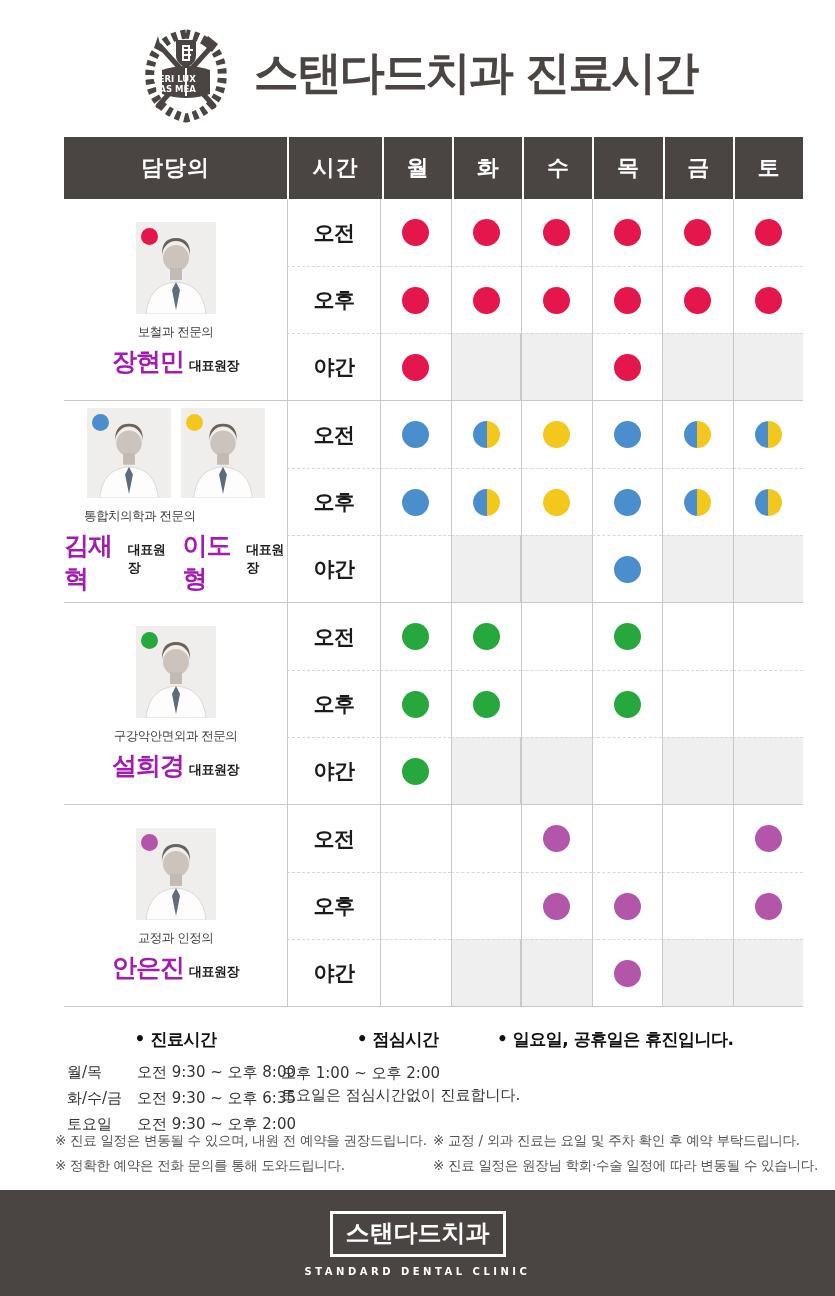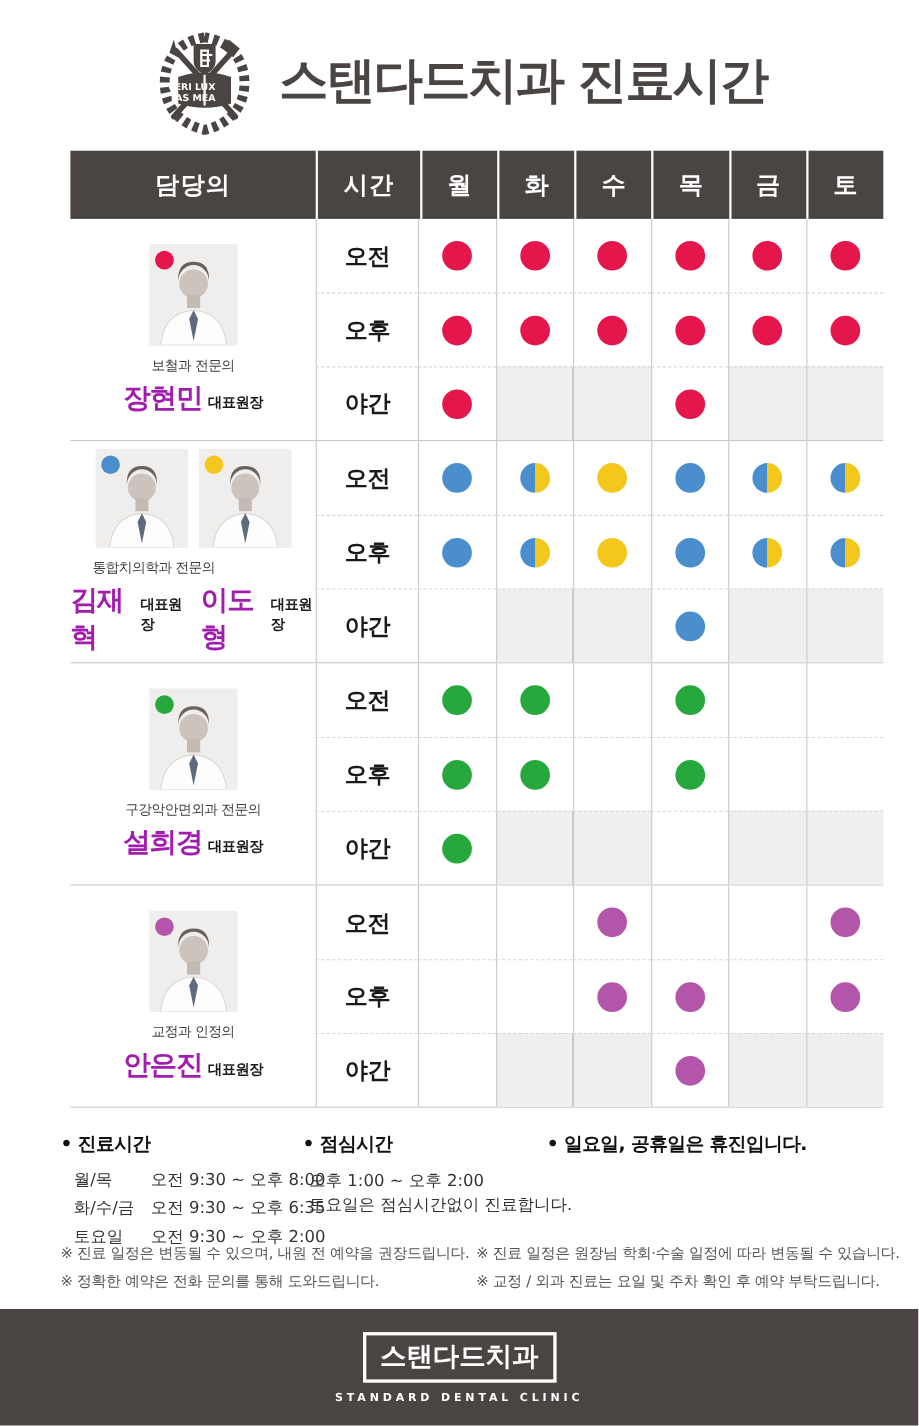--- a/index.html
+++ b/index.html
@@ -33,21 +33,21 @@
 
   .time-cell { grid-column:2; border-left:1px solid #c9c9c9; display:flex; align-items:center; justify-content:center; font-size:21px; font-weight:800; color:#1a1a1a; letter-spacing:-0.5px; }
   .day-cell { border-left:1px solid #c9c9c9; display:flex; align-items:center; justify-content:center; }
   .section > .day-cell:nth-child(9n) { border-right:1px solid #c9c9c9; }
   .dashed-top { border-top:1px dashed #d8d8d8; }
   .shaded { background:#efefef; }
   .dot { width:27px; height:27px; border-radius:50%; }
 
   
   .info { position:absolute; top:1028px; left:0; width:100%; font-size:15px; color:#333; }
-  .info-heading { font-size:17px; font-weight:800; color:#111; letter-spacing:-0.5px; }
+  .info-heading { font-size:17px; font-weight:800; color:#111; letter-spacing:-0.5px;text-align:center; }
   .hours-block { position:absolute; left:55px; top:0; }
   .hours-rows { margin-top:12px; margin-left:12px; display:grid; grid-template-columns:70px auto; row-gap:7px; }
   .lunch-block { position:absolute; left:275px; top:0; }
   .lunch-lines { margin-top:12px; margin-left:6px; line-height:1.45; }
   .holiday-block { position:absolute; left:497px; top:0; }
 
   
   .notes { position:absolute; top:1128px; left:0; width:100%; font-size:13.5px; color:#555; }
   .notes-col { position:absolute; top:0; line-height:1.85; letter-spacing:-0.3px; }
   .notes-col.left { left:55px; }
@@ -384,22 +384,22 @@
       <div class="info-heading">• 일요일, 공휴일은 휴진입니다.</div>
     </div>
   </section>
 
   <section class="notes">
     <div class="notes-col left" id="notes-left">
         <div>※ 진료 일정은 변동될 수 있으며, 내원 전 예약을 권장드립니다.</div>
         <div>※ 정확한 예약은 전화 문의를 통해 도와드립니다.</div>
       </div>
     <div class="notes-col right" id="notes-right">
+        <div>※ 교정 / 외과 진료는 요일 및 주차 확인 후 예약 부탁드립니다.</div>
         <div>※ 진료 일정은 원장님 학회·수술 일정에 따라 변동될 수 있습니다.</div>
-        <div>※ 교정 / 외과 진료는 요일 및 주차 확인 후 예약 부탁드립니다.</div>
       </div>
   </section>
 
   <footer class="footer-band">
     <div class="logo-box">스탠다드치과</div>
     <div class="logo-sub">STANDARD DENTAL CLINIC</div>
   </footer>
 
 </div>
 

